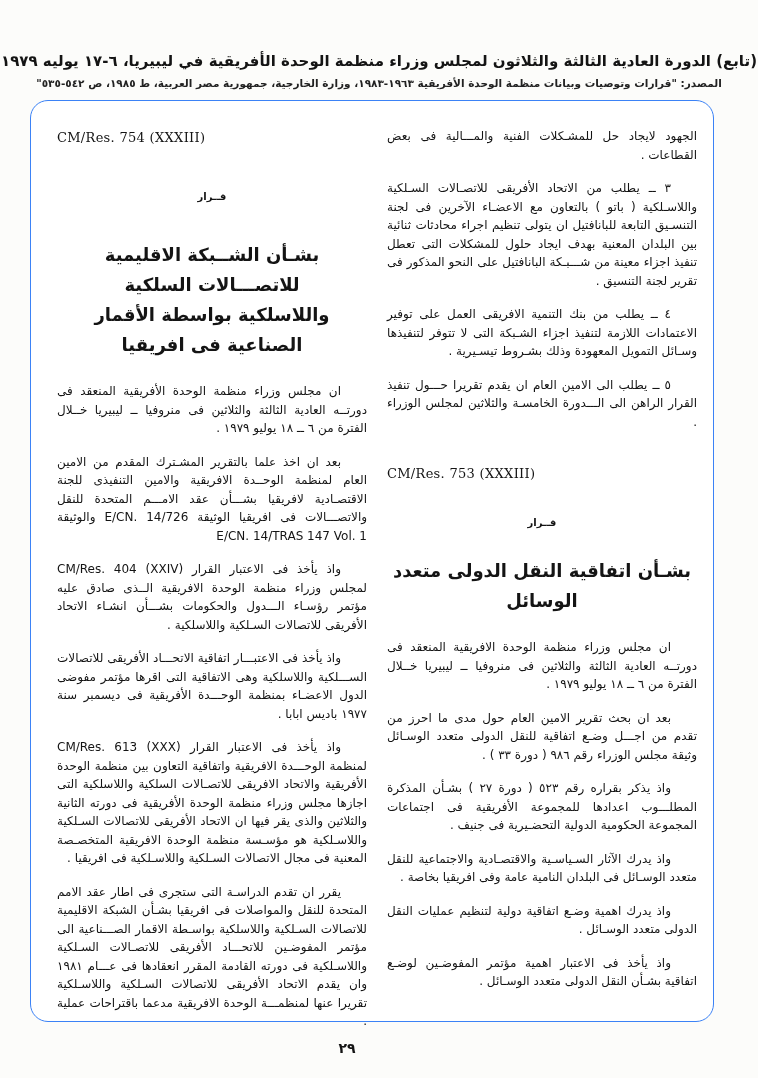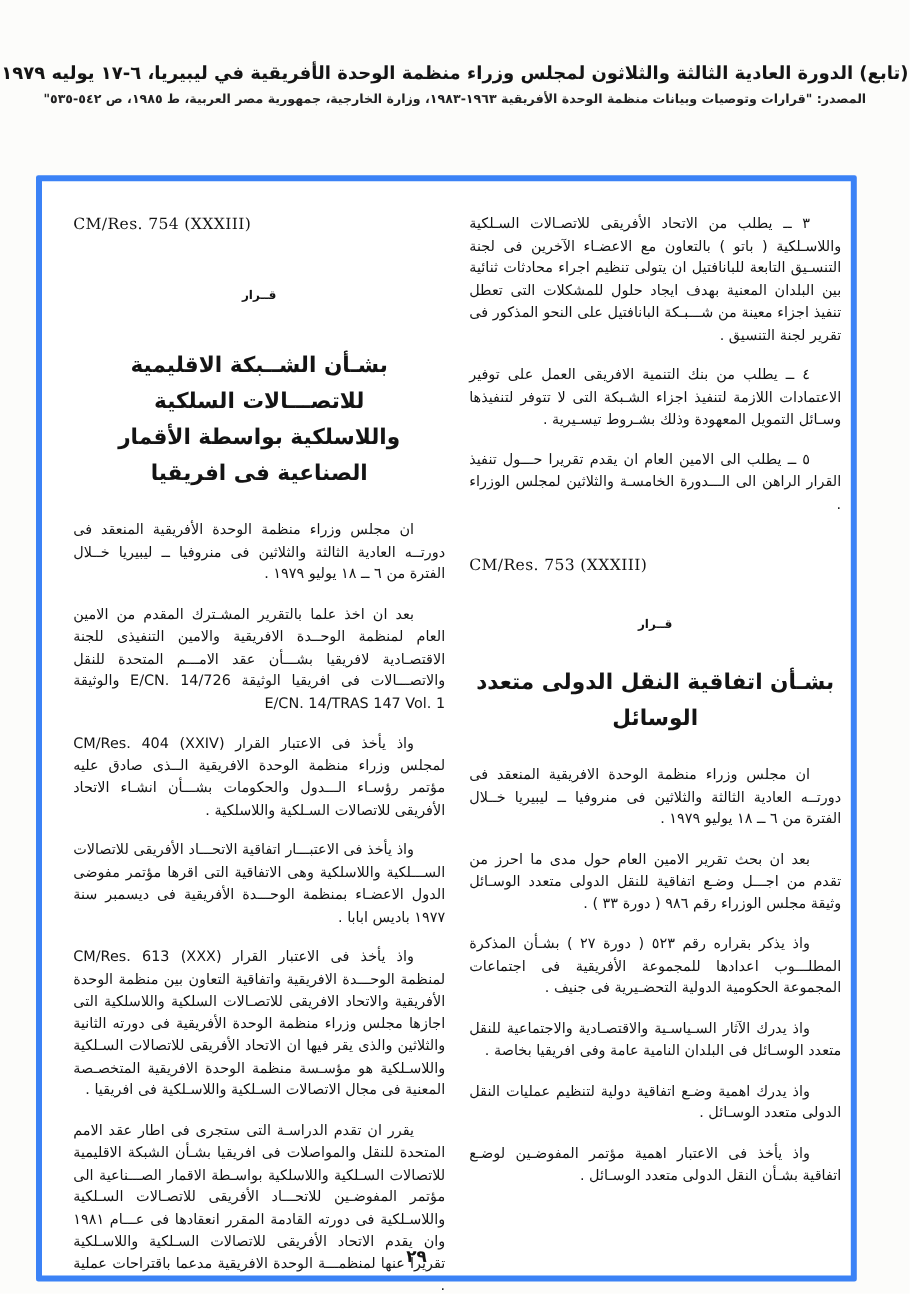--- a/index.html
+++ b/index.html
@@ -18,25 +18,24 @@
   .page-header .hdr-title{
     font-size:15px;font-weight:bold;letter-spacing:-0.2px;
   }
   .page-header .hdr-source{
     margin-top:7px;font-size:10.5px;font-weight:bold;color:#222;
   }
   
   .frame{
     position:absolute;left:30px;top:100px;
     width:684px;height:922px;
-    border:5px solid #3b82f6;
-    border-radius:2px;
+    border:1px solid #3b82f6;
+    border-radius:18px;
     background:#ffffff;
     box-sizing:border-box;
-    margin-top:46px;
   }
   .cols{
     display:flex;flex-direction:row;
     padding:26px 26px 10px 26px;
     gap:20px;height:100%;box-sizing:border-box;
   }
   .col{
     width:310px;flex:0 0 310px;
     direction:rtl;text-align:justify;
     font-size:12px;line-height:18.5px;
@@ -88,20 +87,21 @@
           <div>واللاسلكية بواسطة الأقمار الصناعية فى افريقيا</div>
         </div>
         <div class="para">ان مجلس وزراء منظمة الوحدة الأفريقية المنعقد فى دورتــه العادية الثالثة والثلاثين فى منروفيا ــ ليبيريا خــلال الفترة من ٦ ــ ١٨ يوليو ١٩٧٩ .</div>
         <div class="para">بعد ان اخذ علما بالتقرير المشـترك المقدم من الامين العام لمنظمة الوحــدة الافريقية والامين التنفيذى للجنة الاقتصـادية لافريقيا بشـــأن عقد الامـــم المتحدة للنقل والاتصـــالات فى افريقيا الوثيقة E/CN. 14/726 والوثيقة E/CN. 14/TRAS 147 Vol. 1</div>
         <div class="para">واذ يأخذ فى الاعتبار القرار CM/Res. 404 (XXIV) لمجلس وزراء منظمة الوحدة الافريقية الــذى صادق عليه مؤتمر رؤسـاء الـــدول والحكومات بشـــأن انشـاء الاتحاد الأفريقى للاتصالات السـلكية واللاسلكية .</div>
         <div class="para">واذ يأخذ فى الاعتبـــار اتفاقية الاتحـــاد الأفريقى للاتصالات الســـلكية واللاسلكية وهى الاتفاقية التى اقرها مؤتمر مفوضى الدول الاعضـاء بمنظمة الوحـــدة الأفريقية فى ديسمبر سنة ١٩٧٧ باديس ابابا .</div>
         <div class="para">واذ يأخذ فى الاعتبار القرار CM/Res. 613 (XXX) لمنظمة الوحـــدة الافريقية واتفاقية التعاون بين منظمة الوحدة الأفريقية والاتحاد الافريقى للاتصـالات السلكية واللاسلكية التى اجازها مجلس وزراء منظمة الوحدة الأفريقية فى دورته الثانية والثلاثين والذى يقر فيها ان الاتحاد الأفريقى للاتصالات السـلكية واللاسـلكية هو مؤسـسة منظمة الوحدة الافريقية المتخصـصة المعنية فى مجال الاتصالات السـلكية واللاسـلكية فى افريقيا .</div>
         <div class="para">يقرر ان تقدم الدراسـة التى ستجرى فى اطار عقد الامم المتحدة للنقل والمواصلات فى افريقيا بشـأن الشبكة الاقليمية للاتصالات السـلكية واللاسلكية بواسـطة الاقمار الصـــناعية الى مؤتمر المفوضـين للاتحـــاد الأفريقى للاتصـالات السـلكية واللاسـلكية فى دورته القادمة المقرر انعقادها فى عـــام ١٩٨١ وان يقدم الاتحاد الأفريقى للاتصالات السـلكية واللاسـلكية تقريرا عنها لمنظمـــة الوحدة الافريقية مدعما باقتراحات عملية .</div>
       </div>
     <div class="col">
+        <div class="para no-indent">الجهود لايجاد حل للمشـكلات الفنية والمـــالية فى بعض القطاعات .</div>
         <div class="para">٣ ــ يطلب من الاتحاد الأفريقى للاتصـالات السـلكية واللاسـلكية ( باتو ) بالتعاون مع الاعضـاء الآخرين فى لجنة التنسـيق التابعة للبانافتيل ان يتولى تنظيم اجراء محادثات ثنائية بين البلدان المعنية بهدف ايجاد حلول للمشكلات التى تعطل تنفيذ اجزاء معينة من شـــبـكة البانافتيل على النحو المذكور فى تقرير لجنة التنسيق .</div>
         <div class="para">٤ ــ يطلب من بنك التنمية الافريقى العمل على توفير الاعتمادات اللازمة لتنفيذ اجزاء الشـبكة التى لا تتوفر لتنفيذها وسـائل التمويل المعهودة وذلك بشـروط تيسـيرية .</div>
         <div class="para">٥ ــ يطلب الى الامين العام ان يقدم تقريرا حـــول تنفيذ القرار الراهن الى الـــدورة الخامسـة والثلاثين لمجلس الوزراء .</div>
         <div class="res-ref spaced">CM/Res. 753 (XXXIII)</div>
         <div class="res-heading compact">قــرار</div>
         <div class="res-title">
           <div>بشـأن اتفاقية النقل الدولى متعدد الوسائل</div>
         </div>
         <div class="para">ان مجلس وزراء منظمة الوحدة الافريقية المنعقد فى دورتــه العادية الثالثة والثلاثين فى منروفيا ــ ليبيريا خــلال الفترة من ٦ ــ ١٨ يوليو ١٩٧٩ .</div>
         <div class="para">بعد ان بحث تقرير الامين العام حول مدى ما احرز من تقدم من اجـــل وضـع اتفاقية للنقل الدولى متعدد الوسـائل وثيقة مجلس الوزراء رقم ٩٨٦ ( دورة ٣٣ ) .</div>

